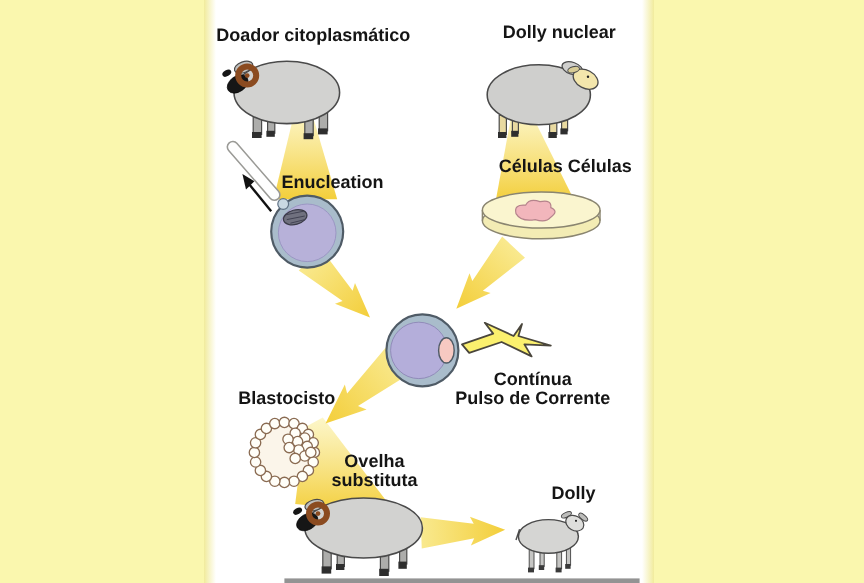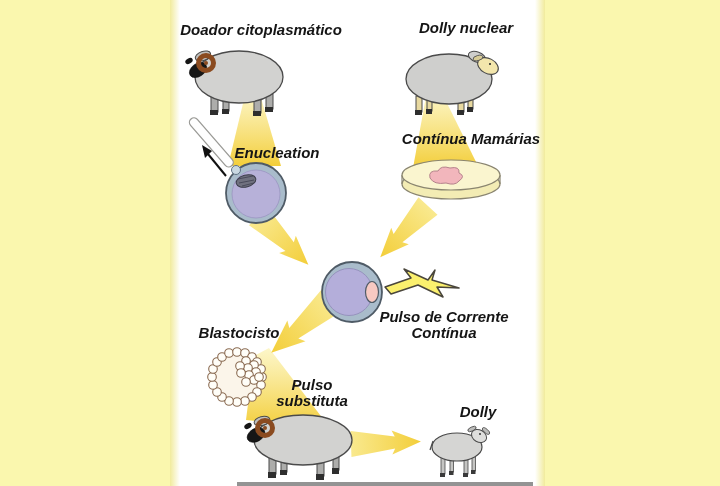--- a/index.html
+++ b/index.html
@@ -1,17 +1,17 @@
 <!DOCTYPE html>
 <html><head>
 <meta charset="utf-8">
 <style>
   html,body{margin:0;padding:0;background:#FAF7AE;}
   .stage{position:relative;width:720px;height:486px;background:#FAF7AE;overflow:hidden;
-         font-family:"Liberation Sans",sans-serif;font-style:italic;}
+         font-family:"Liberation Sans",sans-serif;}
   .panel{position:absolute;left:170px;top:0;width:375px;height:486px;background:#FFFFFF;}
   .panel .edge-l{position:absolute;left:0;top:0;width:10px;height:100%;
     background:linear-gradient(to right,#F1EB9C,rgba(255,255,255,0));}
   .panel .edge-r{position:absolute;right:0;top:0;width:10px;height:100%;
     background:linear-gradient(to left,#F1EB9C,rgba(255,255,255,0));}
   svg.art{position:absolute;left:0;top:0;}
   .lbl{position:absolute;transform:translateX(-50%);font-weight:bold;font-size:15px;
        color:#151515;text-align:center;line-height:16px;white-space:nowrap;}
   .bottom-line{position:absolute;left:237px;top:482px;width:296px;height:4px;background:#939393;}
 </style>
@@ -185,26 +185,26 @@
     </g>
     <g>
       <path d="M226,176 L208,154" stroke="#111" stroke-width="2" fill="none"></path>
       <polygon points="202,145 212,151 205,158" fill="#111"></polygon>
     </g>
   </svg>
 
   <div class="lbl" style="left:261px;top:22px">Doador citoplasmático</div>
   <div class="lbl" style="left:466px;top:20px">Dolly nuclear</div>
   <div class="lbl" style="left:277px;top:145px">Enucleation</div>
-  <div class="lbl" style="left:471px;top:131px">Contínua Mamárias</div>
+  <div class="lbl" style="left:471px;top:131px">Células Células</div>
   <div class="lbl" style="left:444px;top:309px">
+    <div>Contínua</div>
     <div>Pulso de Corrente</div>
-    <div>Contínua</div>
   </div>
   <div class="lbl" style="left:239px;top:325px">Blastocisto</div>
   <div class="lbl" style="left:312px;top:377px">
-    <div>Pulso</div>
+    <div>Ovelha</div>
     <div>substituta</div>
   </div>
   <div class="lbl" style="left:478px;top:404px">Dolly</div>
 
   <div class="bottom-line"></div>
 </div>
 
 </body></html>

